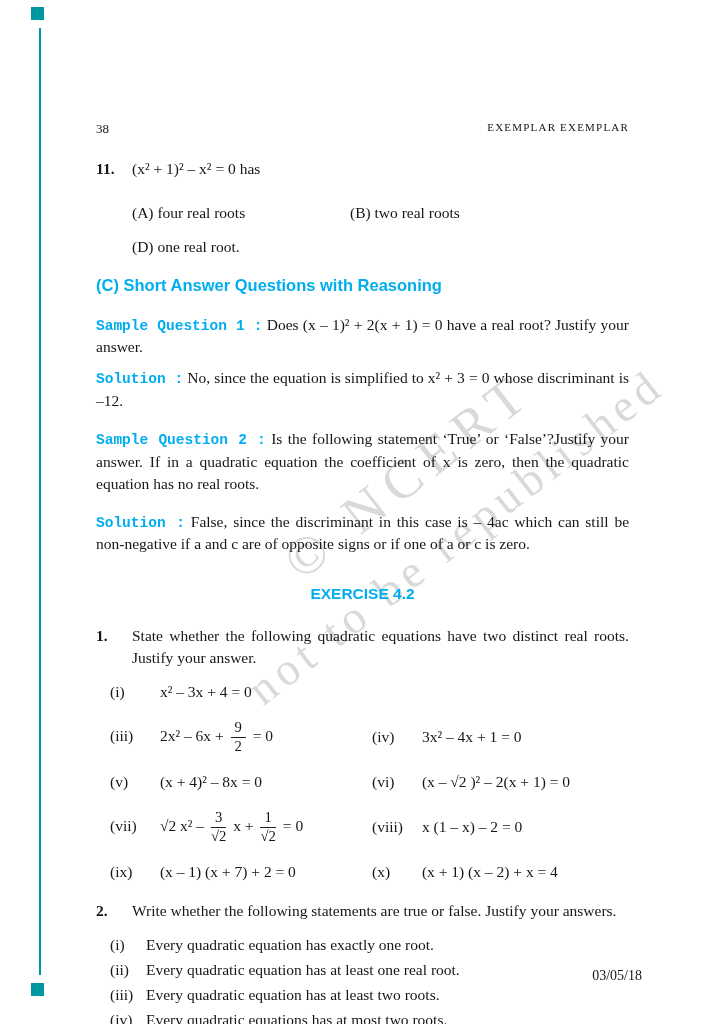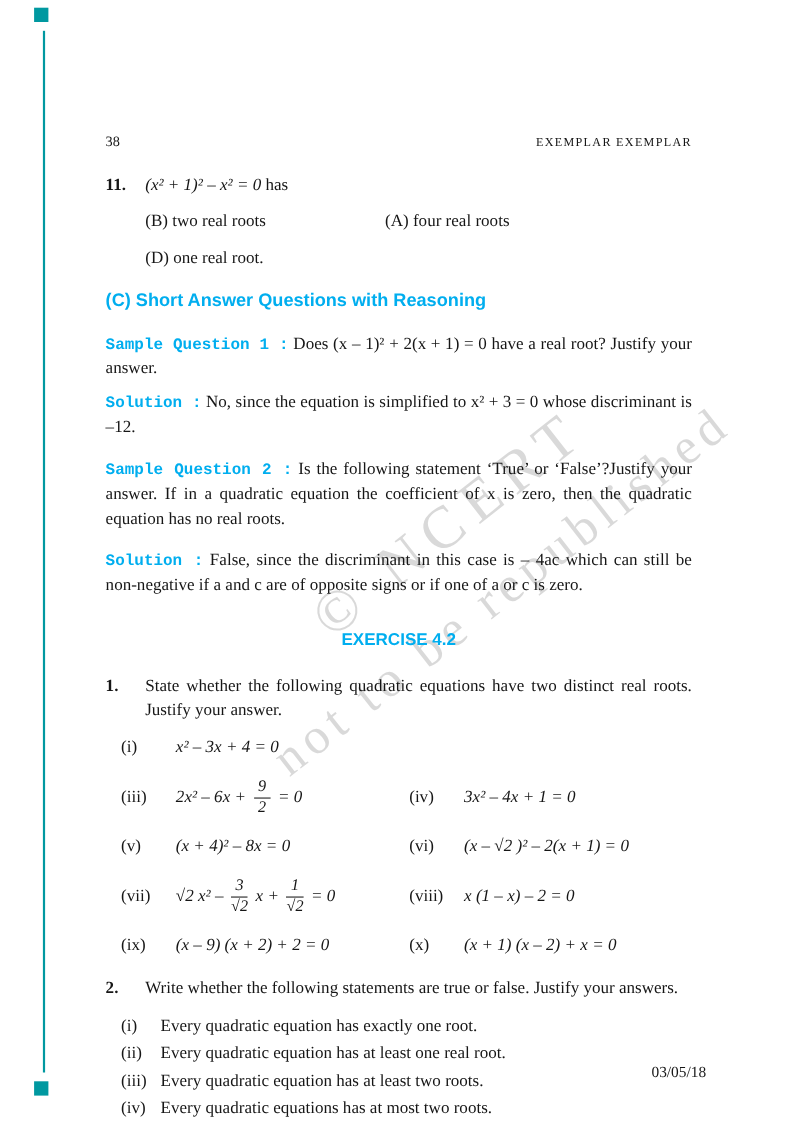--- a/index.html
+++ b/index.html
@@ -14,27 +14,27 @@
 
   
   .watermark{position:absolute;top:430px;left:140px;width:580px;text-align:center;
              transform:rotate(-38deg);color:rgba(130,130,130,0.30);
              font-family:"Liberation Serif",serif;pointer-events:none;z-index:0;}
   .watermark .wm1{font-size:54px;letter-spacing:10px;}
   .watermark .wm2{font-size:46px;letter-spacing:6px;margin-top:6px;white-space:nowrap;}
 
   .content{position:absolute;left:96px;right:88px;top:120px;z-index:1;}
 
-  .header{display:flex;justify-content:space-between;align-items:flex-end;margin-bottom:20px;}
+  .header{display:flex;justify-content:space-between;align-items:flex-start;margin-bottom:20px;}
   .pageno{font-size:13px;}
   .running-head{font-size:11px;letter-spacing:1.2px;}
 
-  .qline{display:flex;margin-bottom:10px;}
+  .qline{display:flex;margin-bottom:22px;}
   .qnum{font-weight:bold;min-width:36px;}
-  .eq{font-style:italic;}
+  .eq{}
   .options{display:grid;grid-template-columns:218px 1fr;row-gap:12px;margin:4px 0 0 36px;}
 
   .sec-heading{font-family:"Liberation Sans",sans-serif;font-weight:bold;font-size:16.5px;
                color:var(--accent,#00AEEF);margin:16px 0 16px 0;}
   .para{text-align:justify;margin-bottom:9px;}
   .para .lbl{font-family:Liberation Mono, monospace;font-weight:bold;color:var(--accent,#00AEEF);font-size:14.5px;}
   .para.gap{margin-top:16px;}
 
   .exercise-title{font-family:"Liberation Sans",sans-serif;font-weight:bold;font-size:15.5px;
                   color:var(--accent,#00AEEF);text-align:center;margin:28px 0 20px 0;}
@@ -79,22 +79,22 @@
 
     <div class="qline">
       <span class="qnum">11.</span>
       <span>
         <span class="eq">(x² + 1)² – x² = 0</span>
         <span>has</span>
       </span>
     </div>
 
     <div class="options">
+      <span>(A) four real roots</span>
       <span>(B) two real roots</span>
-      <span>(A) four real roots</span>
       <span>(D) one real root.</span>
     </div>
 
     <div class="sec-heading">(C) Short Answer Questions with Reasoning</div>
 
     <div class="para">
       <span class="lbl">Sample Question 1 :</span>
       <span>Does (x – 1)² + 2(x + 1) = 0 have a real root? Justify your answer.</span>
     </div>
 
@@ -168,25 +168,25 @@
         </div>
         <div>
           <span class="ex-label">(viii)</span>
           <span class="eq">x (1 – x) – 2 = 0</span>
         </div>
       </div>
 
       <div class="ex-row">
         <div>
           <span class="ex-label">(ix)</span>
-          <span class="eq">(x – 9) (x + 2) + 2 = 0</span>
+          <span class="eq">(x – 1) (x + 7) + 2 = 0</span>
         </div>
         <div>
           <span class="ex-label">(x)</span>
-          <span class="eq">(x + 1) (x – 2) + x = 0</span>
+          <span class="eq">(x + 1) (x – 2) + x = 4</span>
         </div>
       </div>
 
     </div>
 
     <div class="numbered">
       <span class="num">2.</span>
       <span class="txt">Write whether the following statements are true or false. Justify your answers.</span>
     </div>
 

